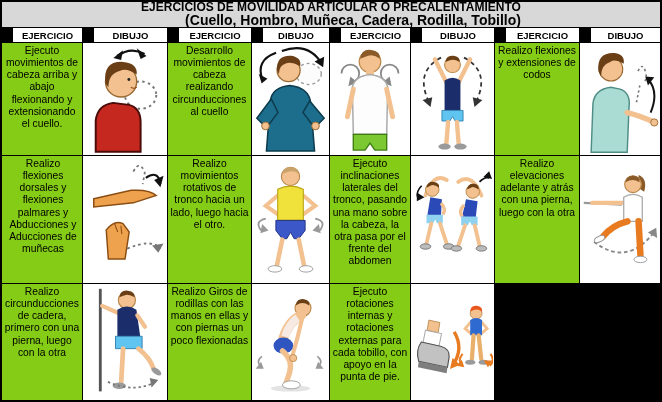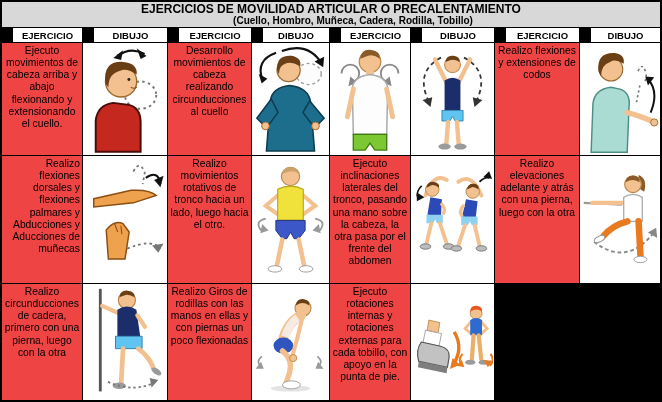--- a/index.html
+++ b/index.html
@@ -11,30 +11,30 @@
     grid-template-rows:25px 14px 112px 127px 116px;
     gap:1px;
     font-family:"Liberation Sans",sans-serif;
   }
   .title-block{
     grid-column:1/-1;background:#d8d8d8;
     display:flex;flex-direction:column;align-items:center;justify-content:center;
     line-height:1.05;
   }
   .t1{font-size:12px;font-weight:bold;color:#000;}
-  .t2{font-size:10px;font-weight:bold;color:#000;padding-left:44px;}
+  .t2{font-size:14px;font-weight:bold;color:#000;padding-left:44px;}
   .hcell{
     background:#fff;font-size:9.5px;font-weight:bold;color:#000;
     display:flex;align-items:center;justify-content:center;overflow:hidden;margin-left:11px;
   }
   .ex{
-    background:#ef4444;font-size:10.3px;line-height:1.18;color:#000;
+    background:#84cc16;font-size:10.3px;line-height:1.18;color:#000;
     text-align:center;padding:2px 2px;overflow:hidden;box-sizing:border-box;
   }
-  .ex.left{text-align:right;padding-left:4px;}
+  .ex.left{text-align:center;padding-left:4px;}
   .dr{
     background:#fff;display:flex;align-items:center;justify-content:center;
     padding:1px;overflow:hidden;box-sizing:border-box;
   }
   .dr svg{width:100%;height:100%;}
 </style>
 </head>
 <body>
 
 <div class="sheet">

